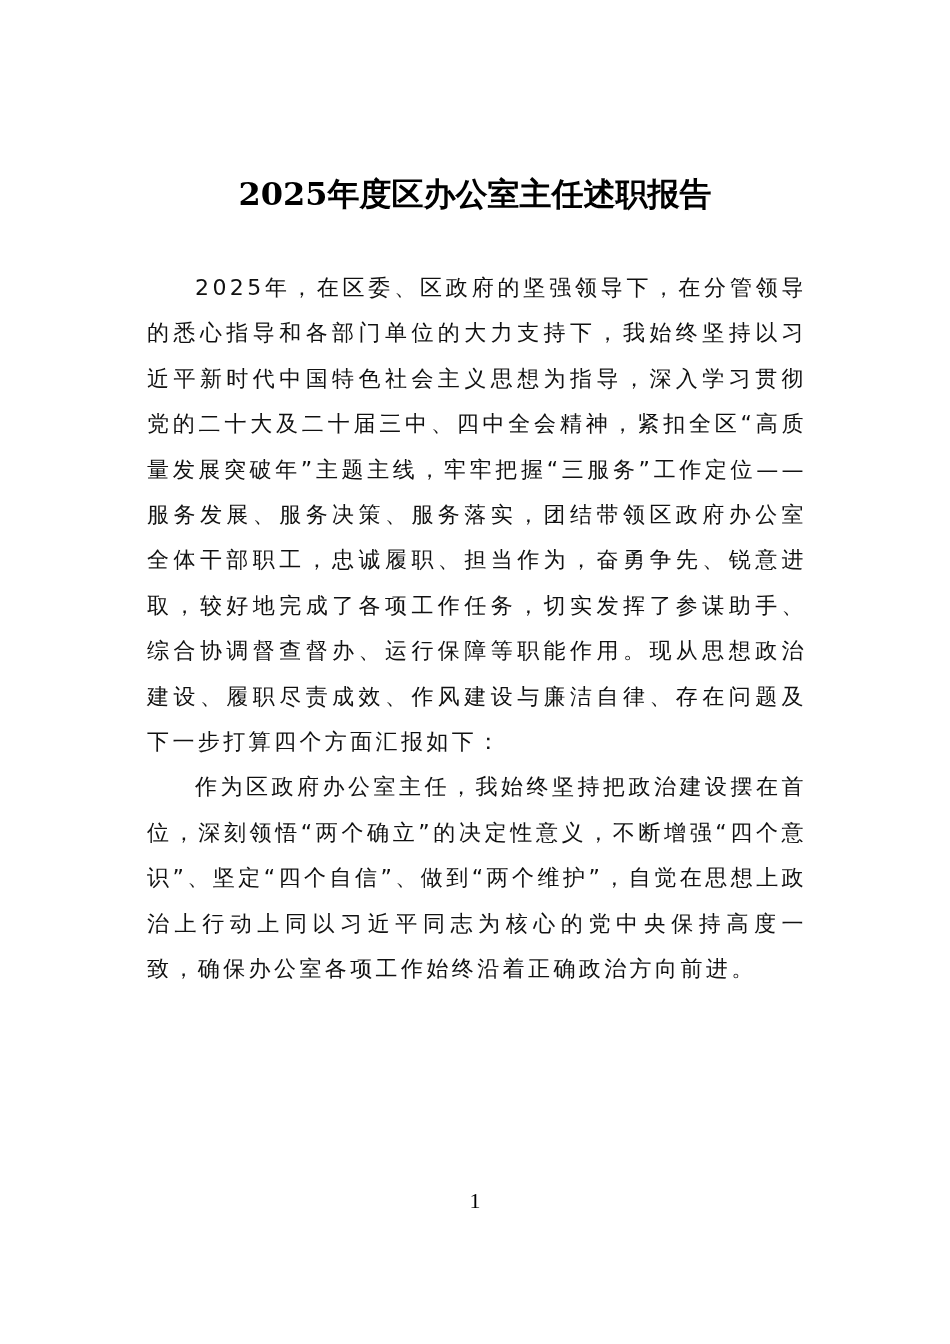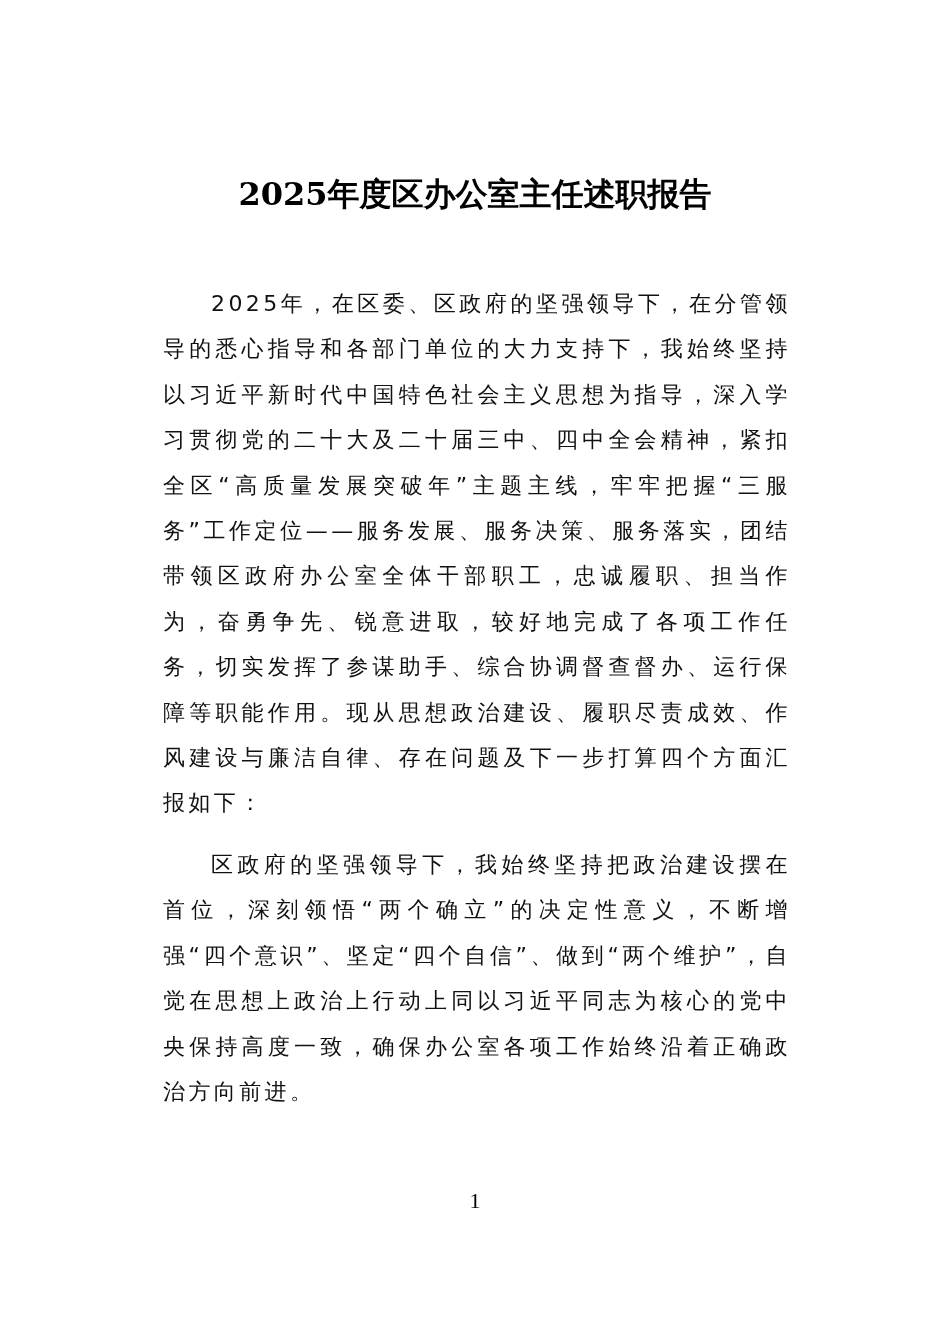--- a/index.html
+++ b/index.html
@@ -12,35 +12,35 @@
     font-size: 32px; font-weight: bold; letter-spacing: 0px;
     line-height: 48px; color: #000;
   }
   .body-text {
     position: absolute; left: 147px; width: 660px; top: 265px;
     font-family: "DejaVu Sans", "Liberation Sans", sans-serif;
     font-size: 22px; line-height: 45.4px; color: #111;
     text-align: justify; text-justify: inter-ideograph;
     letter-spacing: 3.4px;
   }
-  .body-text p { margin: 16px; text-indent: 48px; }
+  .body-text p { margin: 0; text-indent: 48px; }
   .body-text p.heading { font-weight: bold; letter-spacing: 0.5px; }
   .body-text .lead { font-weight: bold; letter-spacing: 0.5px; }
   .page-number {
     position: absolute; left: 0; width: 950px; top: 1188px;
     text-align: center;
     font-family: "Liberation Serif", "DejaVu Serif", serif;
     font-size: 22px; color: #000;
   }
 </style>
 </head>
 <body>
 
 <div class="page">
   <div class="title">2025年度区办公室主任述职报告</div>
 
   <div class="body-text">
     <p>2025年，在区委、区政府的坚强领导下，在分管领导的悉心指导和各部门单位的大力支持下，我始终坚持以习近平新时代中国特色社会主义思想为指导，深入学习贯彻党的二十大及二十届三中、四中全会精神，紧扣全区“高质量发展突破年”主题主线，牢牢把握“三服务”工作定位——服务发展、服务决策、服务落实，团结带领区政府办公室全体干部职工，忠诚履职、担当作为，奋勇争先、锐意进取，较好地完成了各项工作任务，切实发挥了参谋助手、综合协调督查督办、运行保障等职能作用。现从思想政治建设、履职尽责成效、作风建设与廉洁自律、存在问题及下一步打算四个方面汇报如下：</p>
-    <p>区政府的坚强领导下，我始终坚持把政治建设摆在首位，深刻领悟“两个确立”的决定性意义，不断增强“四个意识”、坚定“四个自信”、做到“两个维护”，自觉在思想上政治上行动上同以习近平同志为核心的党中央保持高度一致，确保办公室各项工作始终沿着正确政治方向前进。</p>
+    <p>作为区政府办公室主任，我始终坚持把政治建设摆在首位，深刻领悟“两个确立”的决定性意义，不断增强“四个意识”、坚定“四个自信”、做到“两个维护”，自觉在思想上政治上行动上同以习近平同志为核心的党中央保持高度一致，确保办公室各项工作始终沿着正确政治方向前进。</p>
   </div>
 
   <div class="page-number">1</div>
 </div>
 
 </body></html>

